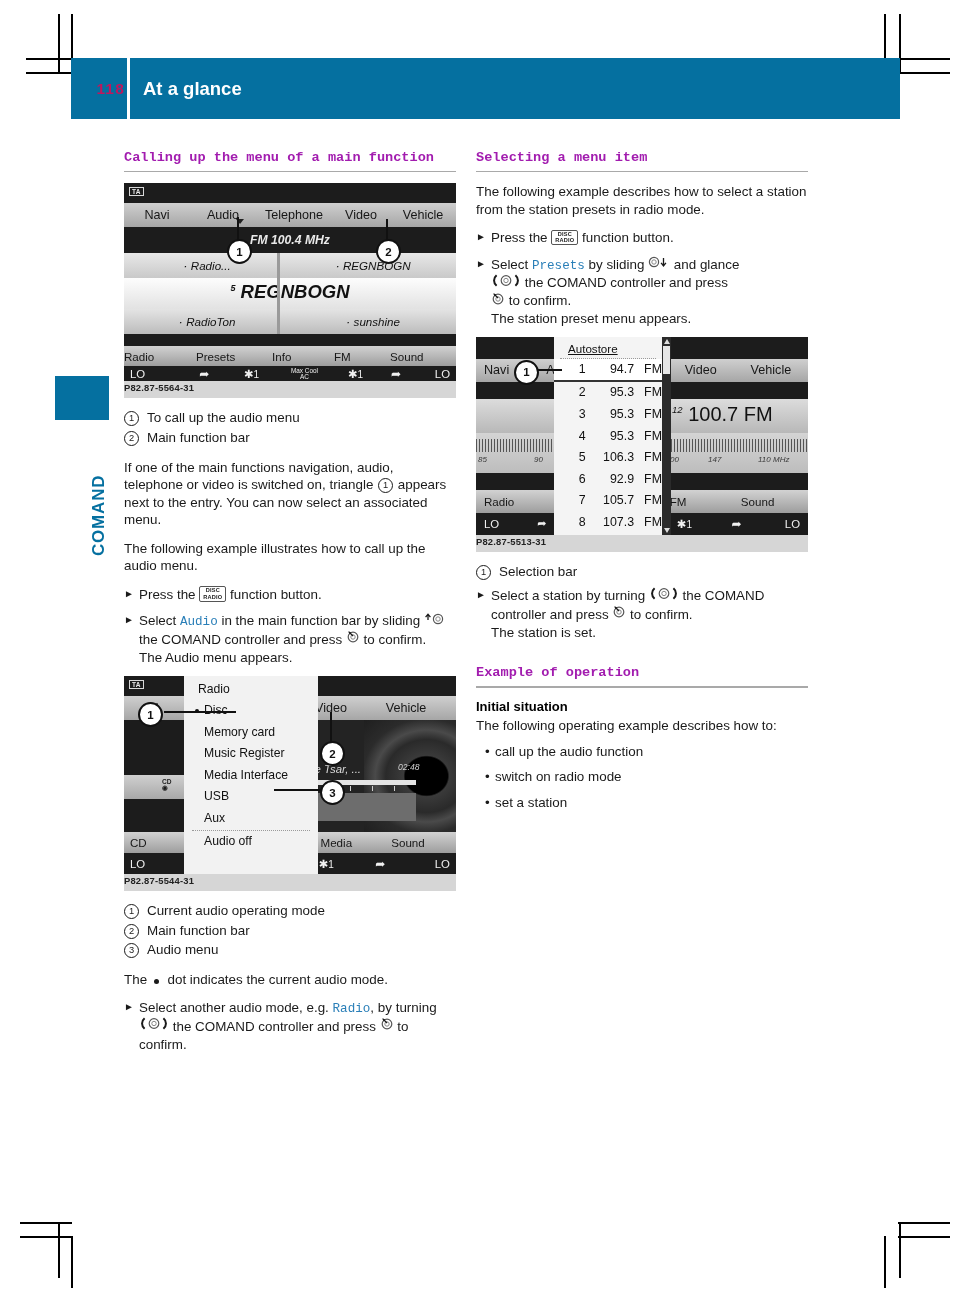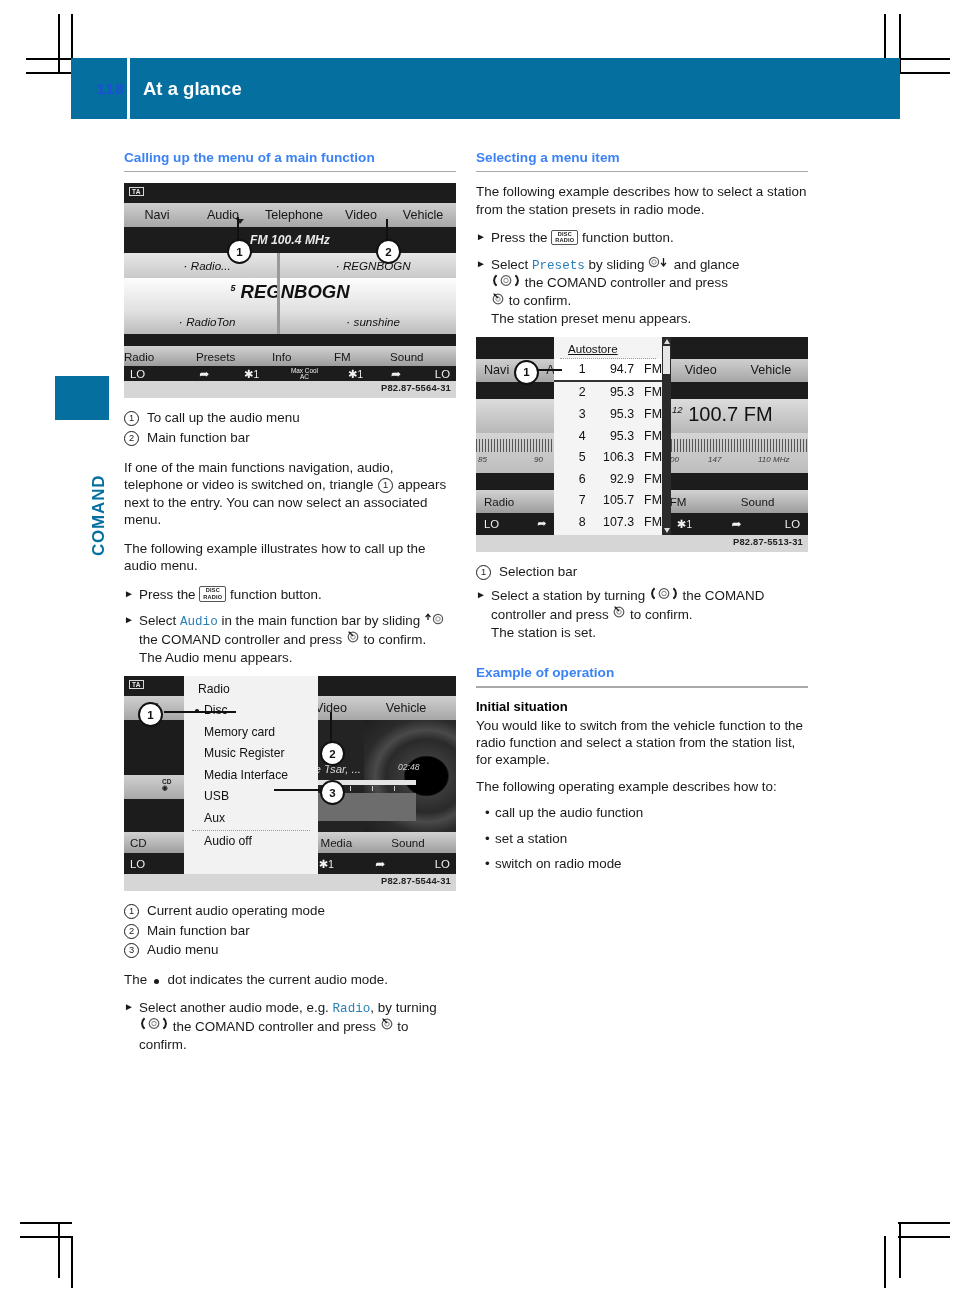--- a/index.html
+++ b/index.html
@@ -23,21 +23,21 @@
   .header-band {
     position: absolute;
     left: 71px; top: 58px;
     width: 829px; height: 61px;
     background: #0570a0;
   }
   .header-pageno {
     position: absolute;
     left: 71px; top: 58px;
     width: 54px; height: 61px;
-    color: #1d4ed8;
+    color: #be185d;
     font-size: 15.5px;
     font-weight: bold;
     letter-spacing: 1.2px;
     display: flex;
     align-items: center;
     justify-content: flex-end;
     padding-right: 0px;
     box-sizing: border-box;
   }
   .header-divider {
@@ -84,22 +84,23 @@
     top: 150px;
     width: 332px;
   }
   .col-left  { left: 124px; }
   .col-right { left: 476px; }
 
   h2.sec {
     margin: 0 0 4px 0;
     font-size: 13.6px;
     font-weight: bold;
-    color: #3b82f6;
+    color: #a21caf;
     line-height: 1.25;
+    font-family: Liberation Mono, monospace;
   }
   .rule {
     height: 1.5px;
     background: #a9a9a9;
     margin-bottom: 11px;
   }
   h3.sub {
     margin: 0 0 3px 0;
     font-size: 13px;
     font-weight: bold;
@@ -212,21 +213,21 @@
     width: 332px;
     height: 198px;
     background: #1c1c1c;
     overflow: hidden;
   }
   .fig-caption {
     height: 17px;
     background: #d6d6d6;
     color: #222;
     font-size: 9.4px;
-    text-align: right;
+    text-align: left;
     padding: 1px 5px 0 0;
     box-sizing: border-box;
     letter-spacing: 0.2px;
     font-weight: bold;
   }
 
   
   .ta-badge {
     position: absolute; left: 5px; top: 4px;
     border: 1px solid #d8d8d8; color: #e8e8e8;
@@ -745,22 +746,21 @@
             <circle cx="7" cy="7" r="2.2" stroke="#888" stroke-width="1" fill="none"></circle>
             <path d="M3 2 L7 6" stroke="#1a1a1a" stroke-width="1.3"></path>
             <path d="M2.2 1.2 L5 2.6 L3.6 4" fill="#1a1a1a"></path>
           </svg></span><span> to confirm.</span><br><span>The station is set.</span></span>
   </div>
 
   <h2 class="sec" style="margin-top:24px;">Example of operation</h2>
   <div class="rule"></div>
 
   <h3 class="sub">Initial situation</h3>
-  <p class="body" style="margin-bottom:9px;">You would like to switch from the vehicle function to the radio function and select a station from the station list, for example.</p>
   <p class="body" style="margin-bottom:9px;">The following operating example describes how to:</p>
 
   <ul class="bul">
     <li>call up the audio function</li>
+    <li>switch on radio mode</li>
     <li>set a station</li>
-    <li>switch on radio mode</li>
   </ul>
 
 </div>
 
 </body></html>

